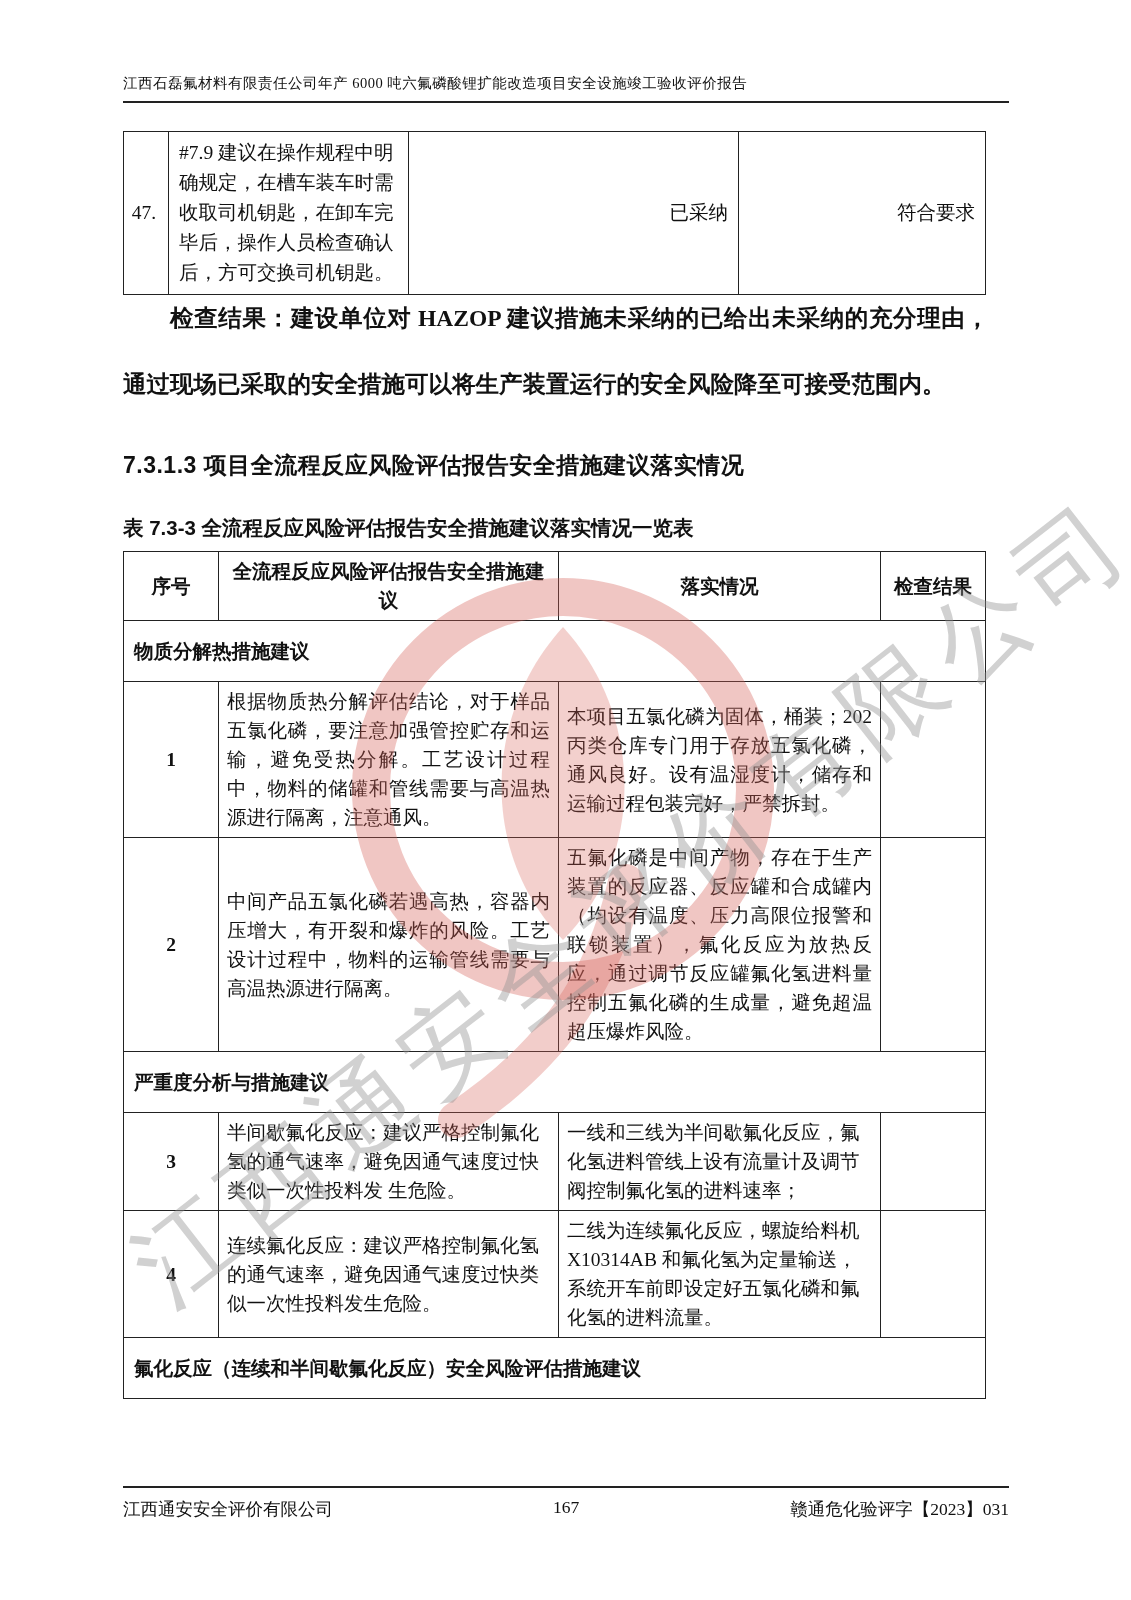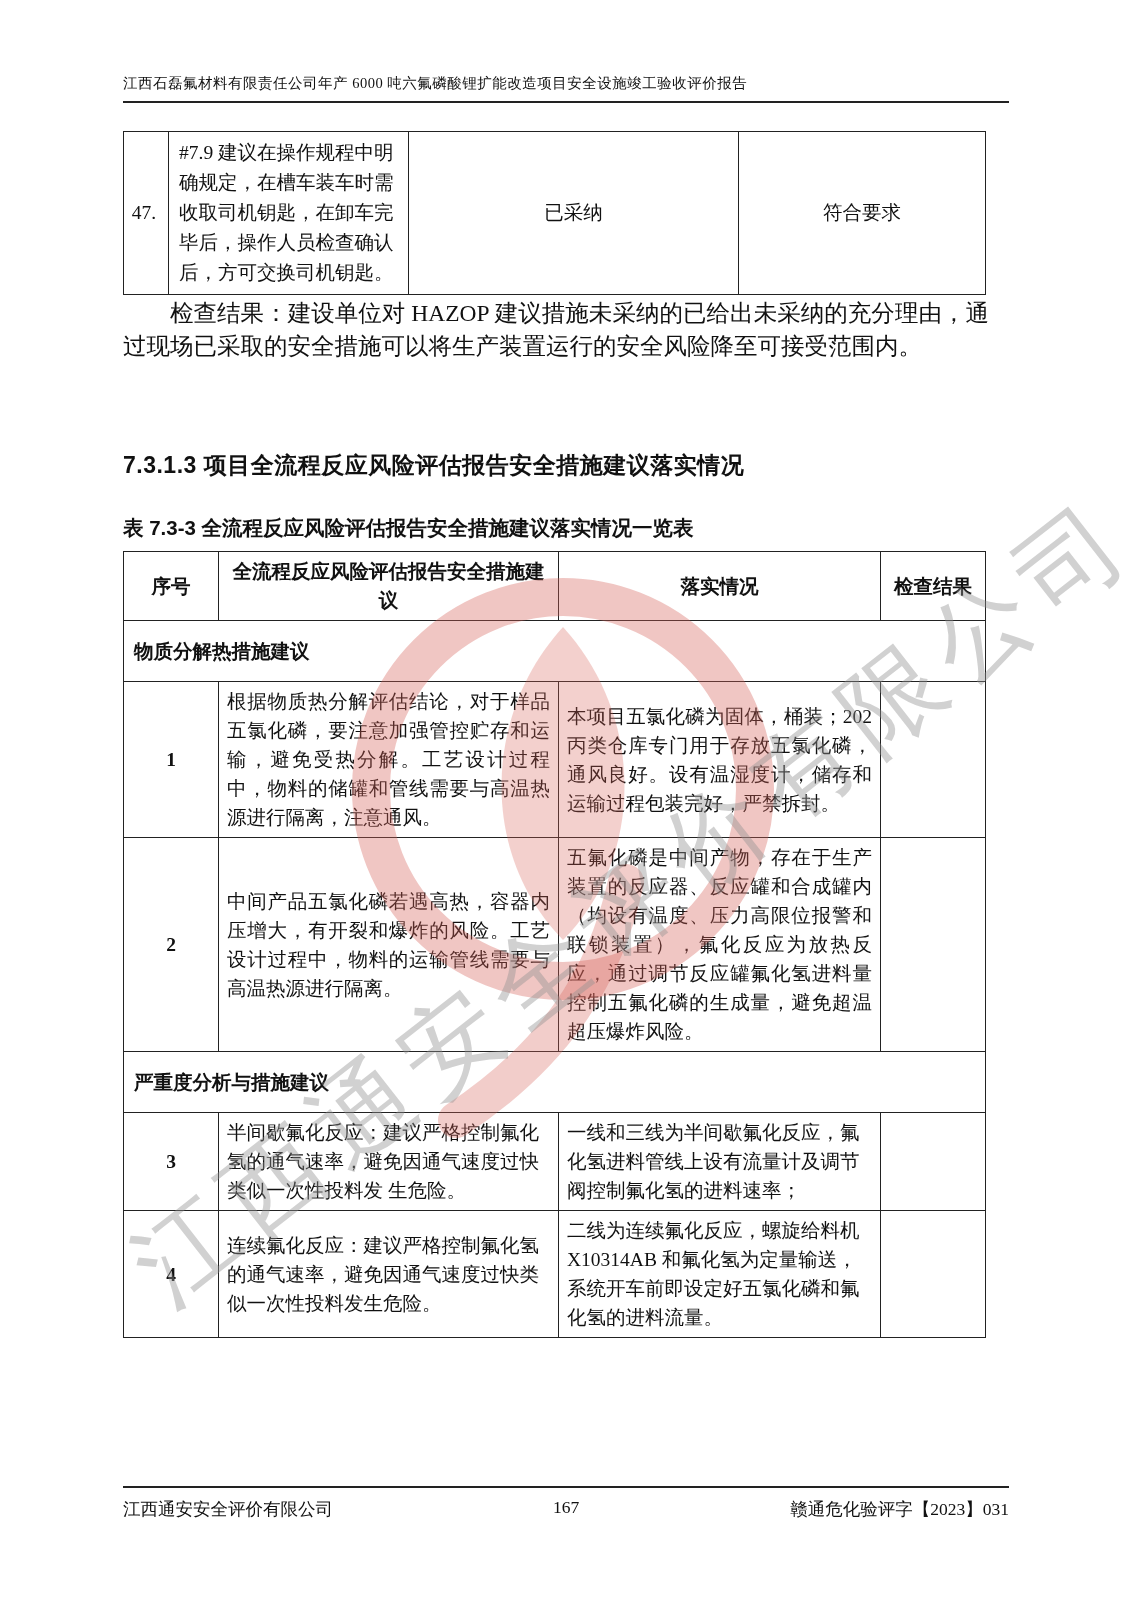--- a/index.html
+++ b/index.html
@@ -14,25 +14,25 @@
     font-size:14.5px; letter-spacing:0.5px;
     border-bottom:2px solid #222; padding-bottom:8px;
   }
   
   .top-table {
     position:absolute; top:131px; left:123px; width:862px;
     border-collapse:collapse; table-layout:fixed; font-size:19.5px;
   }
   .top-table td { border:1.5px solid #222; vertical-align:middle; padding:6px 10px; line-height:30px; }
   .top-table .num { text-align:center; padding-left:6px; }
-  .top-table .mid, .top-table .res { text-align:center; }
+  .top-table .mid, .top-table .res { text-align:right; }
   
   .paragraph {
-    position:absolute; top:297px; left:123px; width:866px;
-    font-size:23.5px; line-height:33px; text-align:justify; text-indent:2em;
+    position:absolute; top:285px; left:123px; width:866px;
+    font-size:23.5px; line-height:66px; text-align:justify; text-indent:2em;font-weight:bold;
   }
   
   .heading {
     position:absolute; top:450px; left:123px; width:880px;
     font-family:"Liberation Sans","DejaVu Sans",sans-serif;
     font-size:23px; font-weight:bold; letter-spacing:0.5px;
   }
   .caption {
     position:absolute; top:514px; left:123px; width:862px;
     font-weight:bold; font-size:20.5px;
@@ -151,20 +151,23 @@
       <td class="cent">半间歇氟化反应：建议严格控制氟化氢的通气速率，避免因通气速度过快类似一次性投料发 生危险。</td>
       <td class="cent">一线和三线为半间歇氟化反应，氟化氢进料管线上设有流量计及调节阀控制氟化氢的进料速率；</td>
       <td></td>
     </tr>
     <tr>
       <td class="no">4</td>
       <td class="cent">连续氟化反应：建议严格控制氟化氢的通气速率，避免因通气速度过快类似一次性投料发生危险。</td>
       <td class="cent">二线为连续氟化反应，螺旋给料机X10314AB 和氟化氢为定量输送，系统开车前即设定好五氯化磷和氟化氢的进料流量。</td>
       <td></td>
     </tr>
+    <tr>
+      <td class="sec" colspan="4">氟化反应（连续和半间歇氟化反应）安全风险评估措施建议</td>
+    </tr>
   </tbody>
     </table>
 
   <svg class="wm wm-logo" width="480" height="590" viewBox="0 0 480 590">
     <circle cx="237" cy="237" r="192" fill="none" stroke="rgba(214,98,89,0.36)" stroke-width="38"></circle>
     <path d="M237 75 C155 165 155 305 237 388 C319 305 319 165 237 75 Z" fill="rgba(214,98,89,0.30)"></path>
     <path d="M300 330 C278 430 225 505 130 568" fill="none" stroke="rgba(214,98,89,0.32)" stroke-width="36" stroke-linecap="round"></path>
   </svg>
   <div class="wm wm-gray">江西通安全评价有限公司</div>
 

